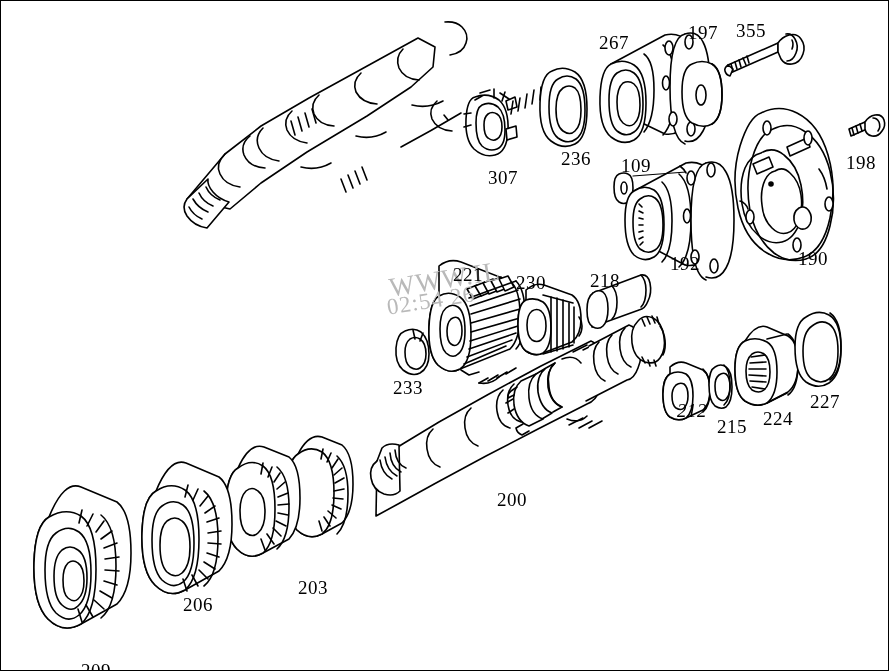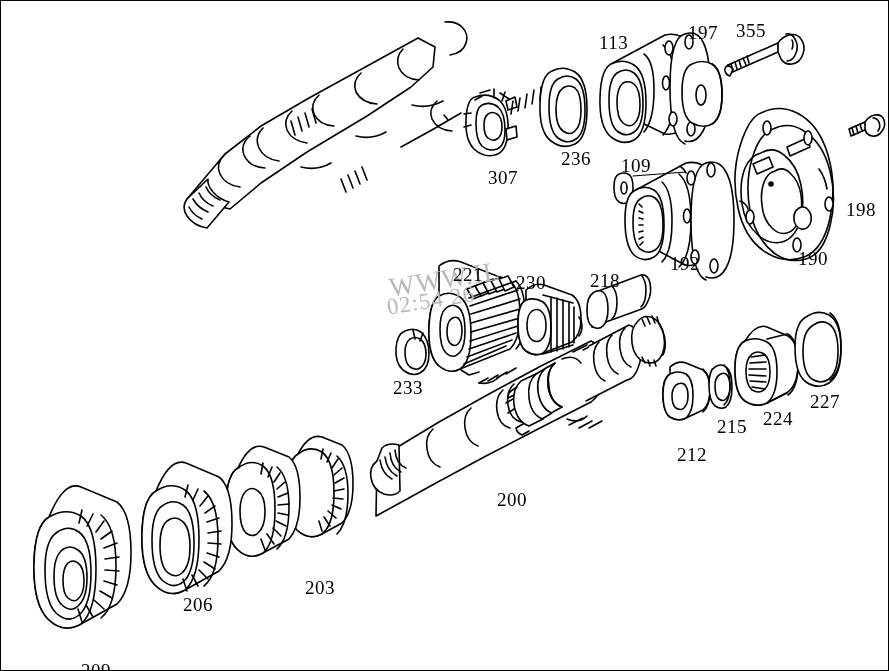--- a/index.html
+++ b/index.html
@@ -322,34 +322,34 @@
   </svg>
 
   <div id="watermark">
     <span class="wm-txt" id="wm1">WWW.IL</span>
     <span class="wm-txt" id="wm2">02:54 26</span>
   </div>
 
   <div id="labels">
       <div class="lbl" style="left: 487px; top: 167px;">307</div>
       <div class="lbl" style="left: 560px; top: 148px;">236</div>
-      <div class="lbl" style="left: 598px; top: 32px;">113</div>
+      <div class="lbl" style="left: 598px; top: 32px;">267</div>
       <div class="lbl" style="left: 735px; top: 20px;">355</div>
       <div class="lbl" style="left: 687px; top: 22px;">197</div>
-      <div class="lbl" style="left: 845px; top: 152px; margin-top: 47px;">198</div>
+      <div class="lbl" style="left: 845px; top: 152px;">198</div>
       <div class="lbl" style="left: 620px; top: 155px;">109</div>
       <div class="lbl" style="left: 797px; top: 248px; font-family: Liberation Serif, serif;">190</div>
       <div class="lbl" style="left: 669px; top: 253px;">192</div>
       <div class="lbl" style="left: 589px; top: 252px; margin-top: 18px;">218</div>
       <div class="lbl" style="left: 452px; top: 264px;">221</div>
       <div class="lbl" style="left: 515px; top: 272px;">230</div>
       <div class="lbl" style="left: 392px; top: 377px;">233</div>
-      <div class="lbl" style="left: 676px; top: 444px;">212</div>
+      <div class="lbl" style="left: 676px; top: 400px; font-style: italic;">212</div>
       <div class="lbl" style="left: 716px; top: 416px;">215</div>
       <div class="lbl" style="left: 762px; top: 408px;">224</div>
       <div class="lbl" style="left: 809px; top: 391px;">227</div>
       <div class="lbl" style="left: 496px; top: 489px;">200</div>
-      <div class="lbl" style="left: 297px; top: 577px; margin-left: 7px;">203</div>
+      <div class="lbl" style="left: 297px; top: 577px;">203</div>
       <div class="lbl" style="left: 182px; top: 594px;">206</div>
       <div class="lbl" style="left: 80px; top: 660px;">209</div>
     </div>
 
 </div>
 
 </body></html>

